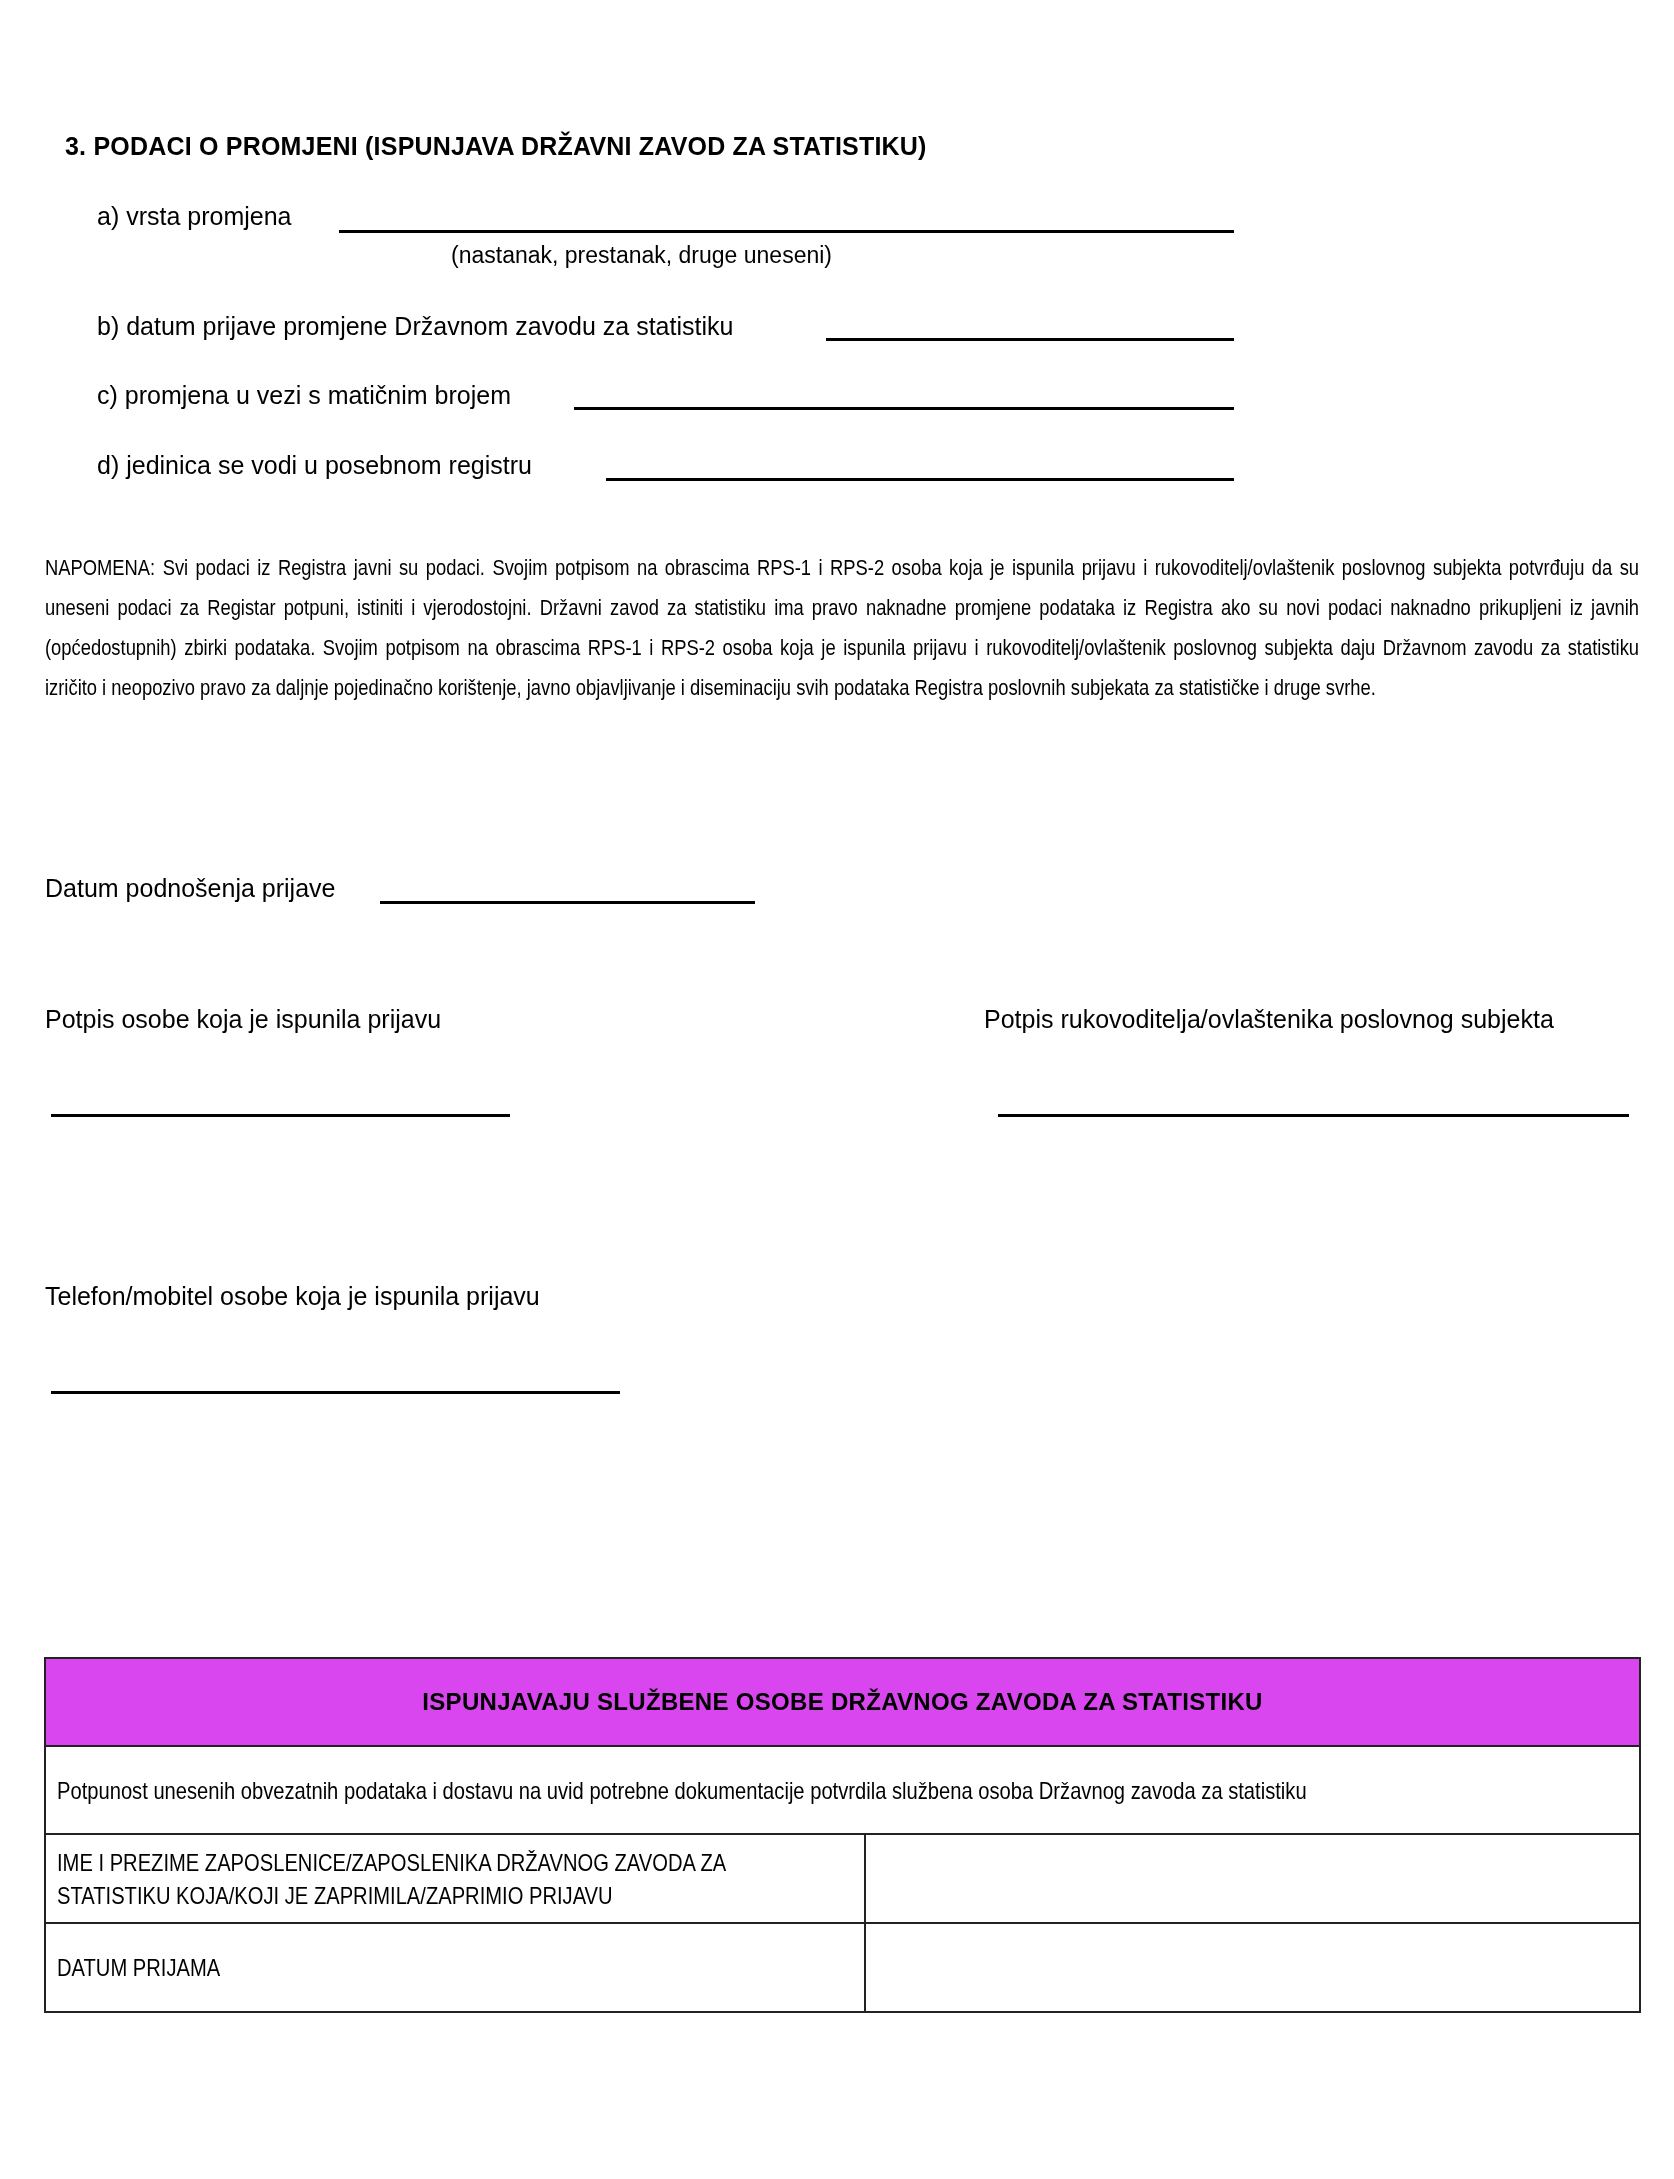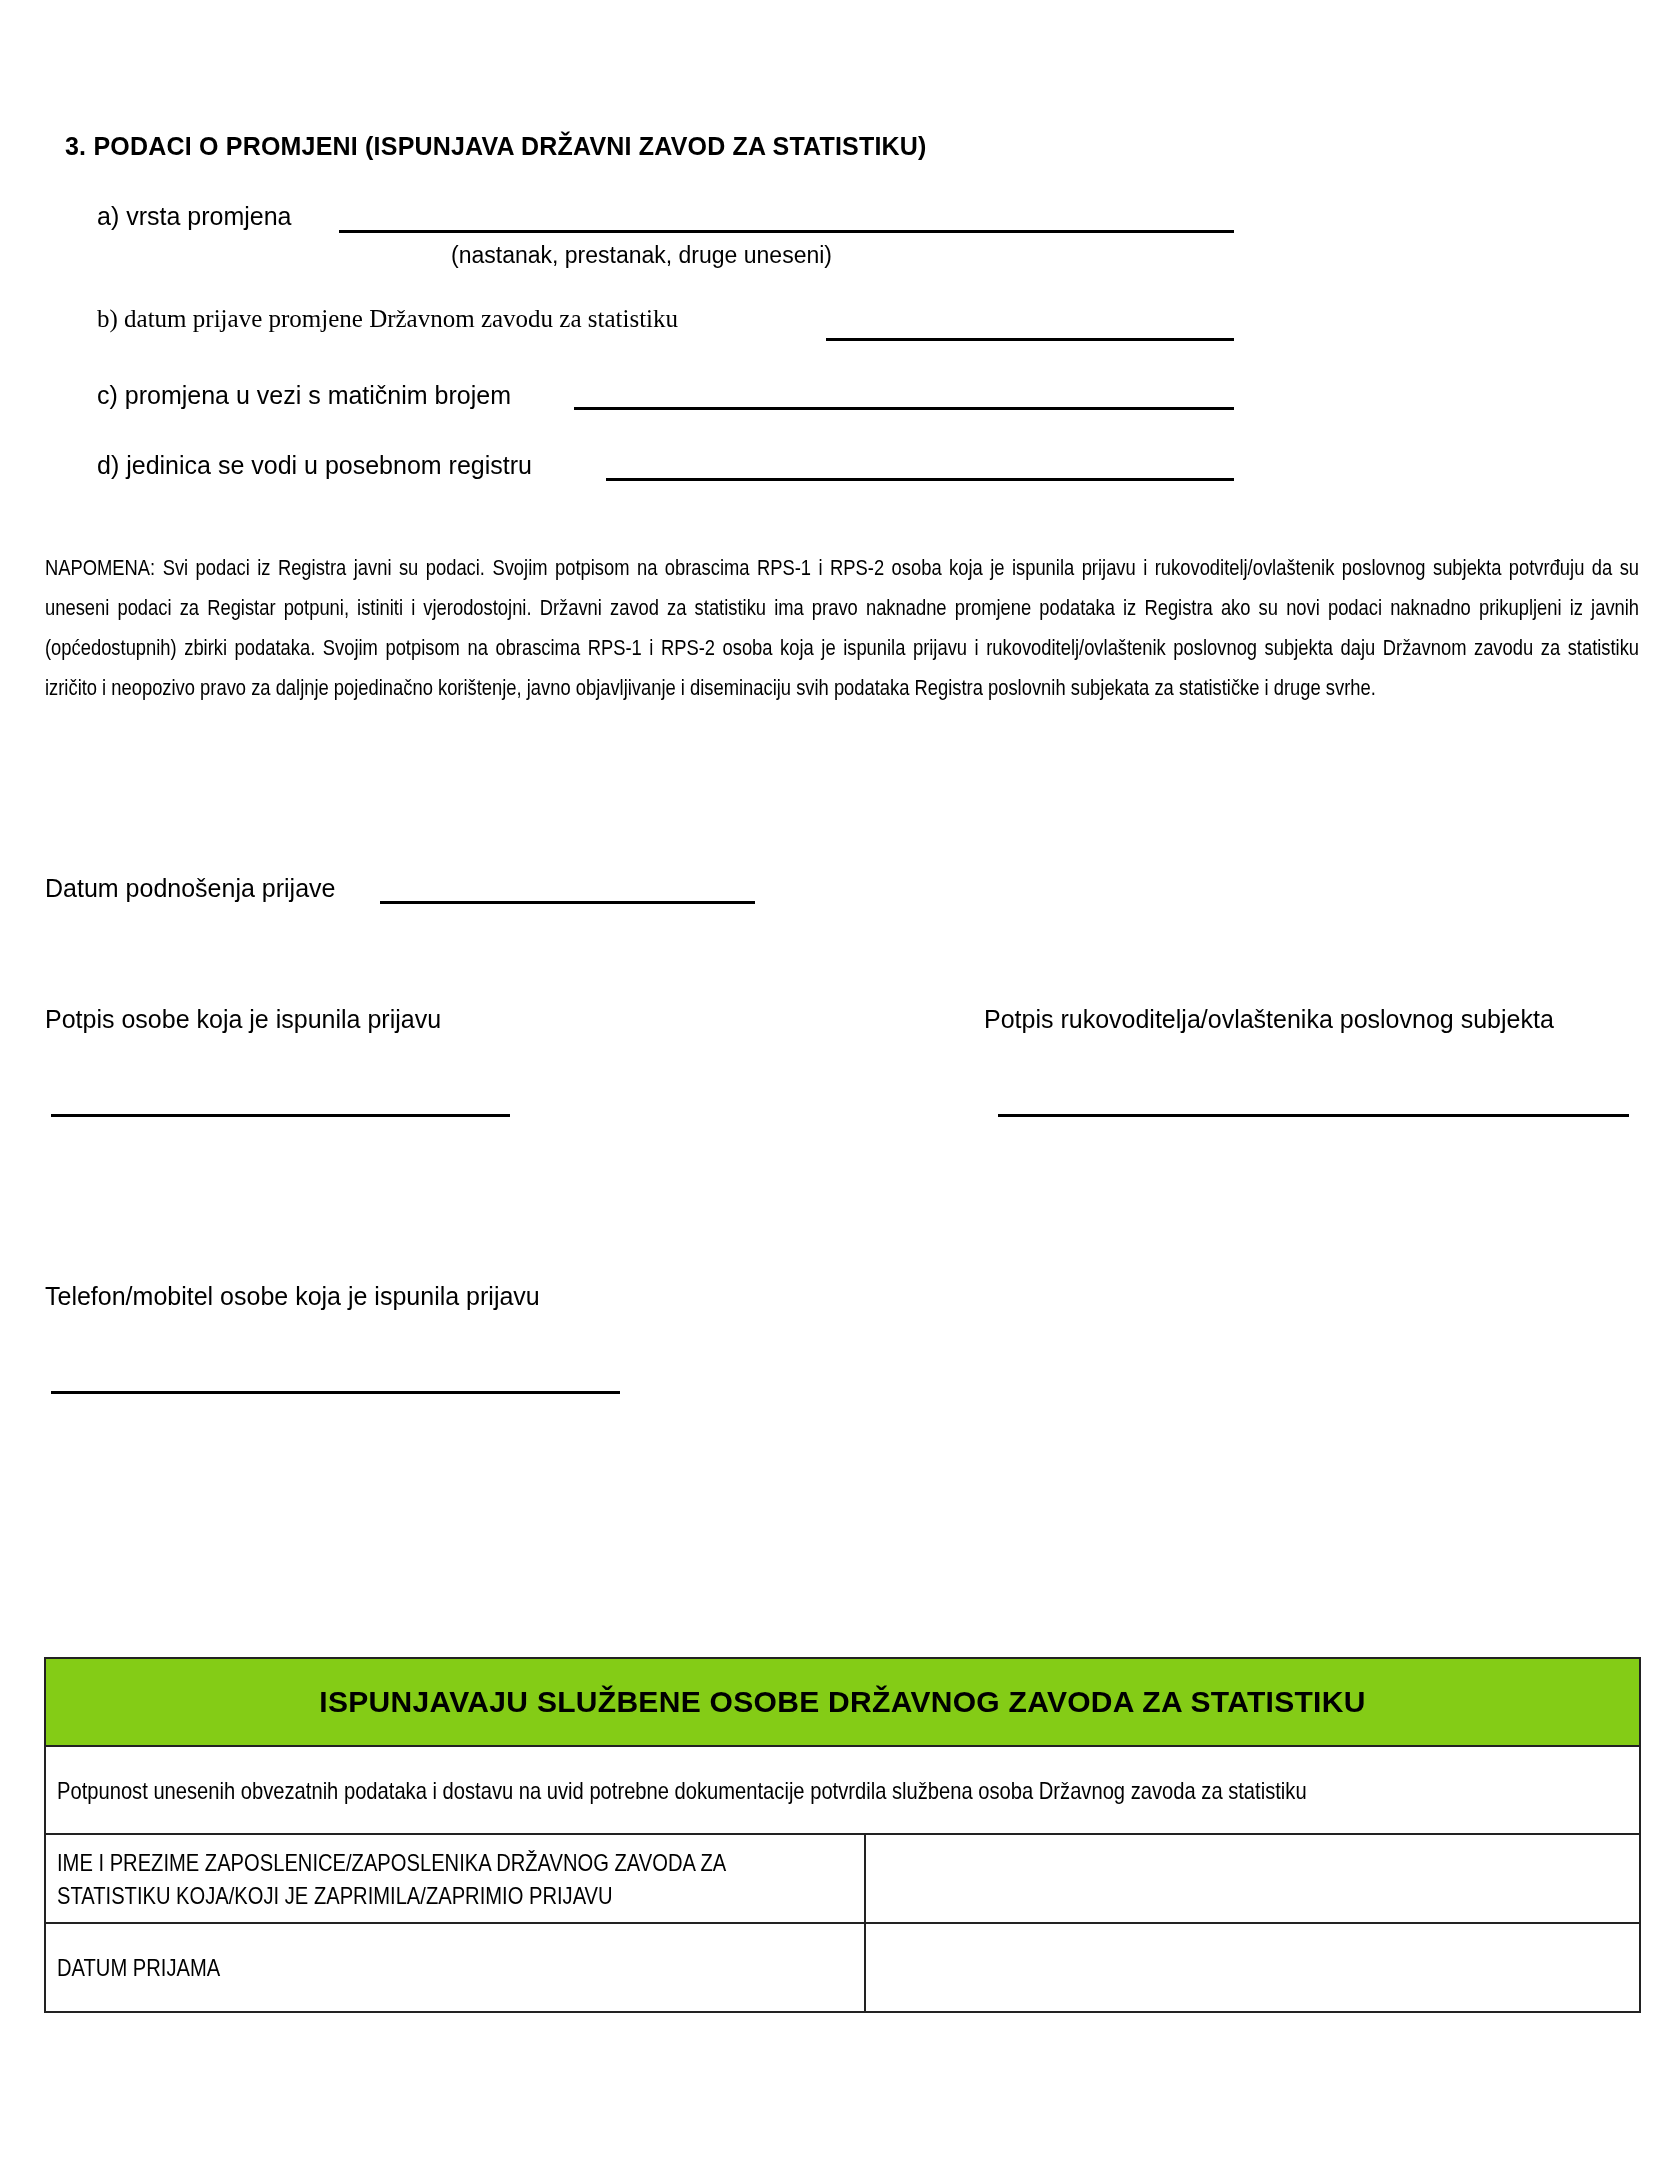--- a/index.html
+++ b/index.html
@@ -9,36 +9,36 @@
   .heading { left: 65px; top: 132px; font-size: 25px; font-weight: bold; letter-spacing: 0.2px; }
   .field-label { font-size: 25px; }
   .uline { position: absolute; height: 2.7px; background: #000; }
   .hint { font-size: 23px; }
   .note { position: absolute; left: 45px; top: 548px; width: 1595px; font-size: 22.4px; line-height: 40px;
           text-align: justify; }
   .note-inner { display: block; width: 1944px; transform: scaleX(0.82); transform-origin: left top; }
   .label-lg { font-size: 25px; }
   table.official { position: absolute; left: 44px; top: 1657px; width: 1597px; border-collapse: collapse; }
   table.official td { border: 2.2px solid #222; padding: 0 10.7px; vertical-align: middle; }
-  .hdr-cell { background: #84cc16; height: 86px; text-align: center; font-weight: bold; font-size: 30px; letter-spacing: 0.3px; }
+  .hdr-cell { background: #d946ef; height: 86px; text-align: center; font-weight: bold; font-size: 24px; letter-spacing: 0.3px; }
   .row-cell { height: 87px; }
   .cond { display: inline-block; transform: scaleX(0.84); transform-origin: left center; font-size: 24px; line-height: 33px; white-space: nowrap; }
   .col-left { width: 776px; }
   .input-cell { background: #fff; }
 </style>
 </head>
 <body>
 
 <div class="abs heading">3. PODACI O PROMJENI (ISPUNJAVA DRŽAVNI ZAVOD ZA STATISTIKU)</div>
 
 <div class="abs field-label" style="left:97px; top:202px;">a) vrsta promjena</div>
 <div class="uline" style="left:339px; top:230px; width:895px;"></div>
 <div class="abs hint" style="left:451px; top:242px;">(nastanak, prestanak, druge uneseni)</div>
 
-<div class="abs field-label" style="left:97px; top:305px;font-family:Liberation Serif, serif;">b) datum prijave promjene Državnom zavodu za statistiku</div>
+<div class="abs field-label" style="left:97px; top:312px;">b) datum prijave promjene Državnom zavodu za statistiku</div>
 <div class="uline" style="left:826px; top:338px; width:408px;"></div>
 
 <div class="abs field-label" style="left:97px; top:381px;">c) promjena u vezi s matičnim brojem</div>
 <div class="uline" style="left:574px; top:407px; width:660px;"></div>
 
 <div class="abs field-label" style="left:97px; top:451px;">d) jedinica se vodi u posebnom registru</div>
 <div class="uline" style="left:606px; top:478px; width:628px;"></div>
 
 <div class="note">
   <span class="note-inner" style="text-align: justify; white-space: normal;">NAPOMENA: Svi podaci iz Registra javni su podaci. Svojim potpisom na obrascima RPS-1 i RPS-2 osoba koja je ispunila prijavu i rukovoditelj/ovlaštenik poslovnog subjekta potvrđuju da su uneseni podaci za Registar potpuni, istiniti i vjerodostojni. Državni zavod za statistiku ima pravo naknadne promjene podataka iz Registra ako su novi podaci naknadno prikupljeni iz javnih (općedostupnih) zbirki podataka. Svojim potpisom na obrascima RPS-1 i RPS-2 osoba koja je ispunila prijavu i rukovoditelj/ovlaštenik poslovnog subjekta daju Državnom zavodu za statistiku izričito i neopozivo pravo za daljnje pojedinačno korištenje, javno objavljivanje i diseminaciju svih podataka Registra poslovnih subjekata za statističke i druge svrhe.</span>

